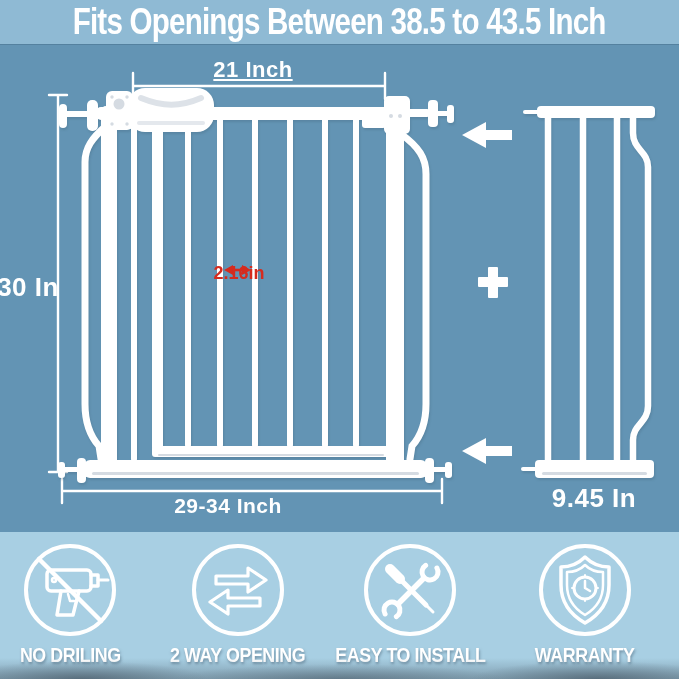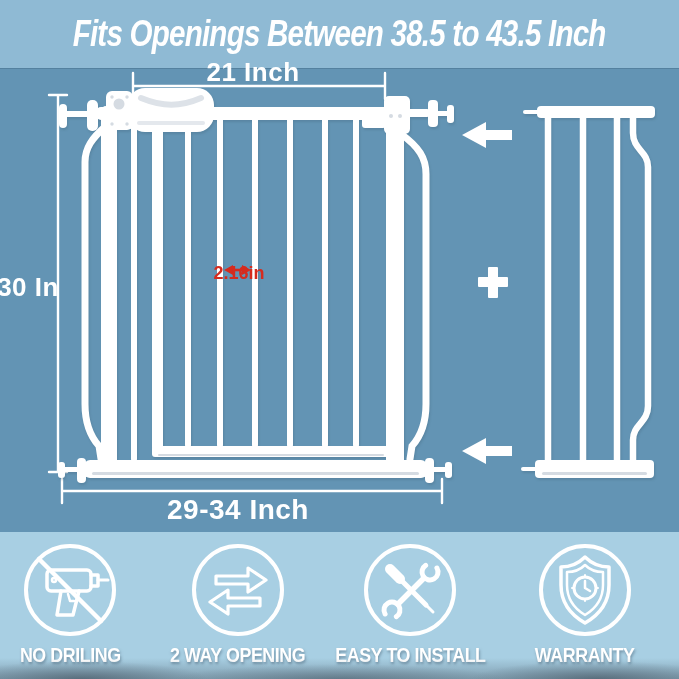--- a/index.html
+++ b/index.html
@@ -8,48 +8,47 @@
   }
   *{margin:0;padding:0;box-sizing:border-box}
   html,body{background:#444}
   .canvas{
     position:relative;width:679px;height:679px;overflow:hidden;
     background:var(--bg-main);
     font-family:"Liberation Sans","DejaVu Sans",sans-serif;
   }
   
   .title-band{
-    position:absolute;left:0;top:0;width:679px;height:68px;
+    position:absolute;left:0;top:0;width:679px;height:44px;
     background:var(--bg-title-band);
     display:flex;align-items:center;justify-content:center;
     box-shadow:0 1px 0 rgba(40,70,95,.25);
-    font-style:italic;
   }
   .title-band .title{
     display:inline-block;white-space:nowrap;color:#fff;
     font-size:37px;font-weight:bold;letter-spacing:-1px;
     transform:scaleX(.8);transform-origin:center;
   }
   
   .scene{position:absolute;left:0;top:0;width:679px;height:679px;}
   .gate-part{filter:drop-shadow(1px 2px 1px rgba(60,90,110,.25));}
   .fw{fill:var(--gate-white);}
   .sw{stroke:var(--gate-white);fill:none;stroke-linecap:round;}
   .shade{fill:var(--shade-gray);}
   .dimline{stroke:var(--gate-white);stroke-width:2.4;fill:none;stroke-linecap:round;}
   .redline{stroke:var(--red-annotation);stroke-width:2.6;fill:none;}
   .redfill{fill:var(--red-annotation);}
   
   .dim{
     position:absolute;color:#fff;font-weight:bold;white-space:nowrap;
     transform:translateX(-50%);letter-spacing:.5px;
   }
-  .dim-21{left:253px;top:57px;font-size:26px;}
+  .dim-21{left:253px;top:57px;font-size:22px;text-decoration:underline;}
   .dim-30{left:28px;top:272px;font-size:26px;}
-  .dim-2934{left:238px;top:494px;font-size:28px;}
+  .dim-2934{left:228px;top:494px;font-size:21px;}
   .dim-945{left:594px;top:483px;font-size:26px;}
   .dim-gap{left:239px;top:243px;font-size:18px;color:var(--red-annotation);transform:translateX(-50%);letter-spacing:0;margin-top:20px;}
   
   .features-band{
     position:absolute;left:0;top:532px;width:679px;height:147px;
     background:var(--bg-feature-band);
   }
   .feature{position:absolute;top:0;display:flex;flex-direction:column;align-items:center;}
   .feature .ficon{width:96px;height:96px;margin-top:10px;}
   .feature .flabel{
@@ -197,20 +196,21 @@
     <g>
       <rect class="fw" x="478" y="277" width="30" height="10" rx="1"></rect>
       <rect class="fw" x="488" y="267" width="10" height="31" rx="1"></rect>
     </g>
   </svg>
 
   <div class="dim dim-21">21 Inch</div>
   <div class="dim dim-30">30 In</div>
   <div class="dim dim-gap">2.16in</div>
   <div class="dim dim-2934">29-34 Inch</div>
+  <div class="dim dim-945">9.45 In</div>
 
   <footer class="features-band">
 
     <div class="feature feat-1">
       <svg class="ficon" viewBox="0 0 96 96">
         <circle class="icn" cx="48" cy="48" r="44" stroke-width="4"></circle>
         <rect class="icn" x="25" y="28" width="44" height="21" rx="4" stroke-width="3.5"></rect>
         <path class="icn" stroke-width="3.5" d="M69 33 h7 v11 h-7"></path>
         <path class="icn" stroke-width="3" d="M76 38 H86"></path>
         <circle class="icn" cx="32" cy="38" r="2" stroke-width="2.5"></circle>

